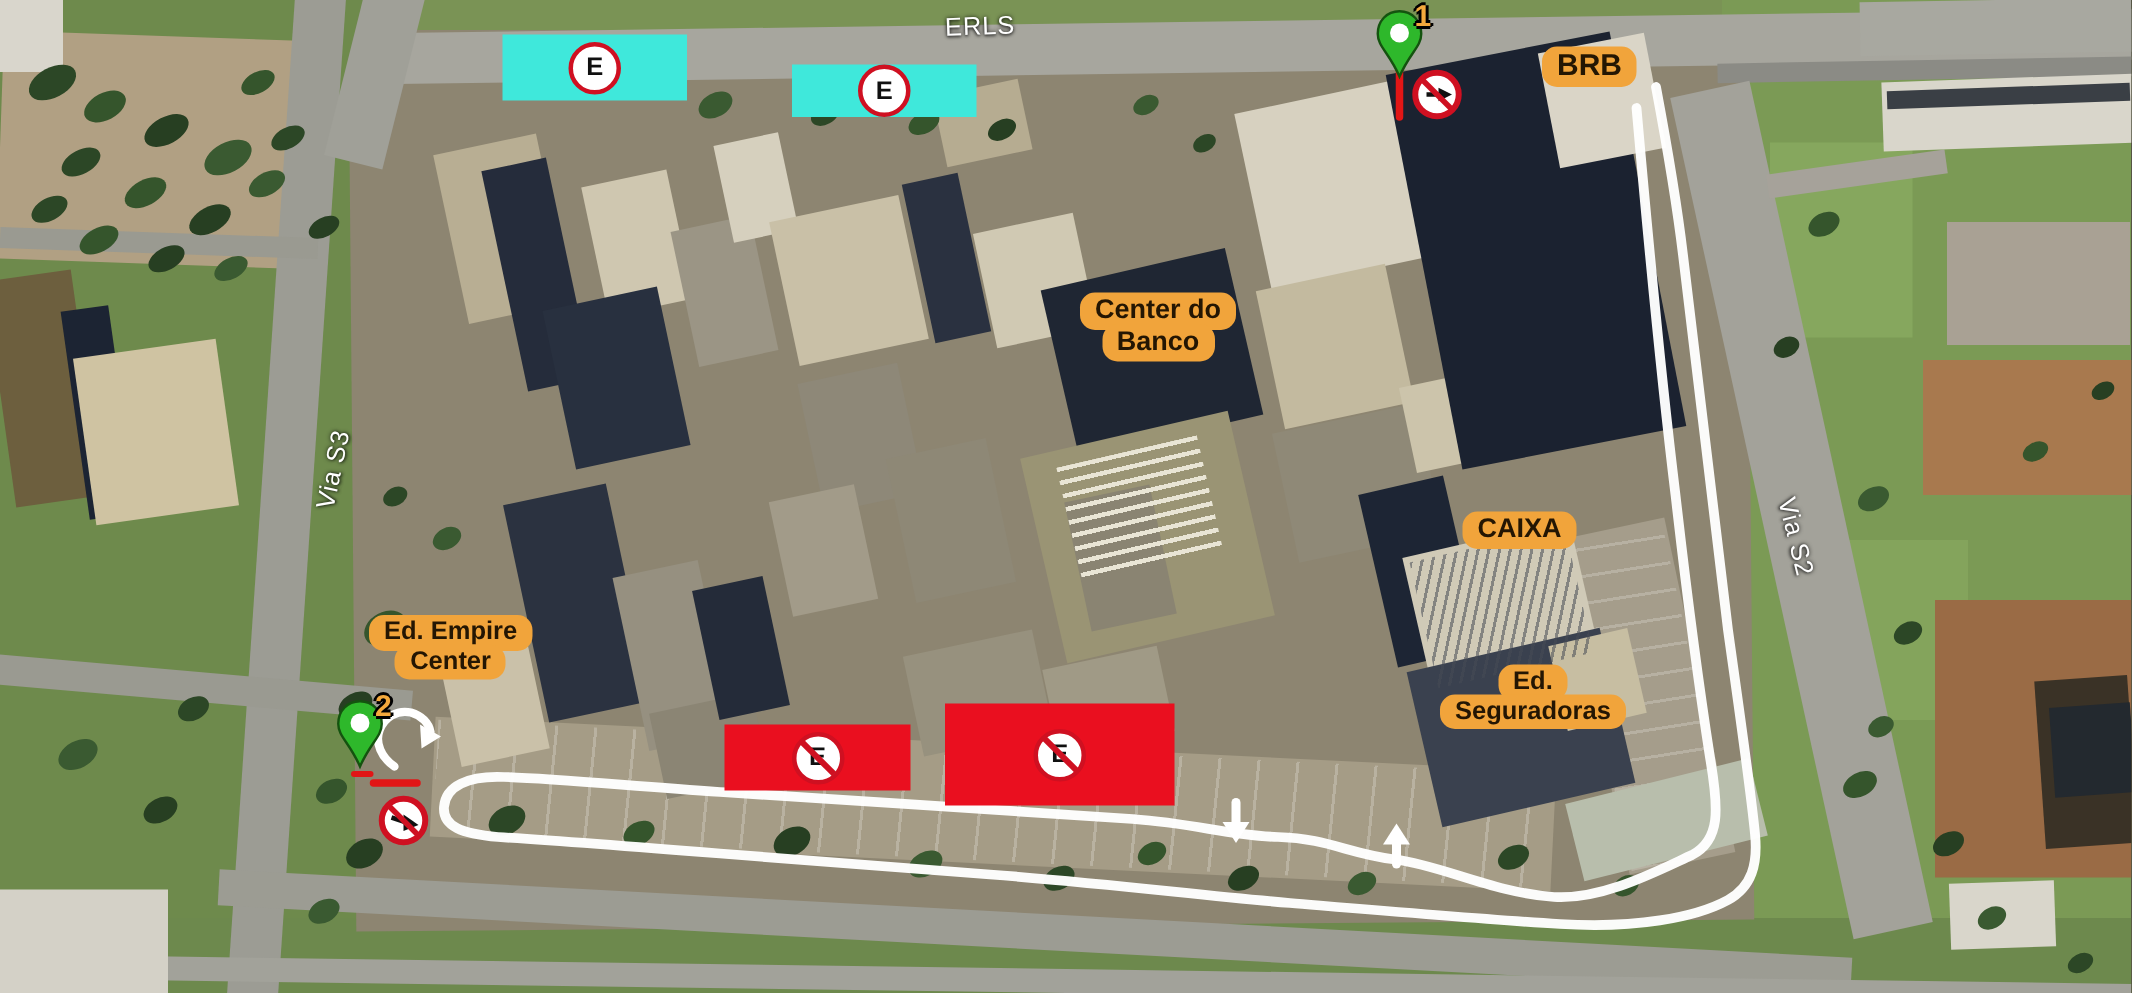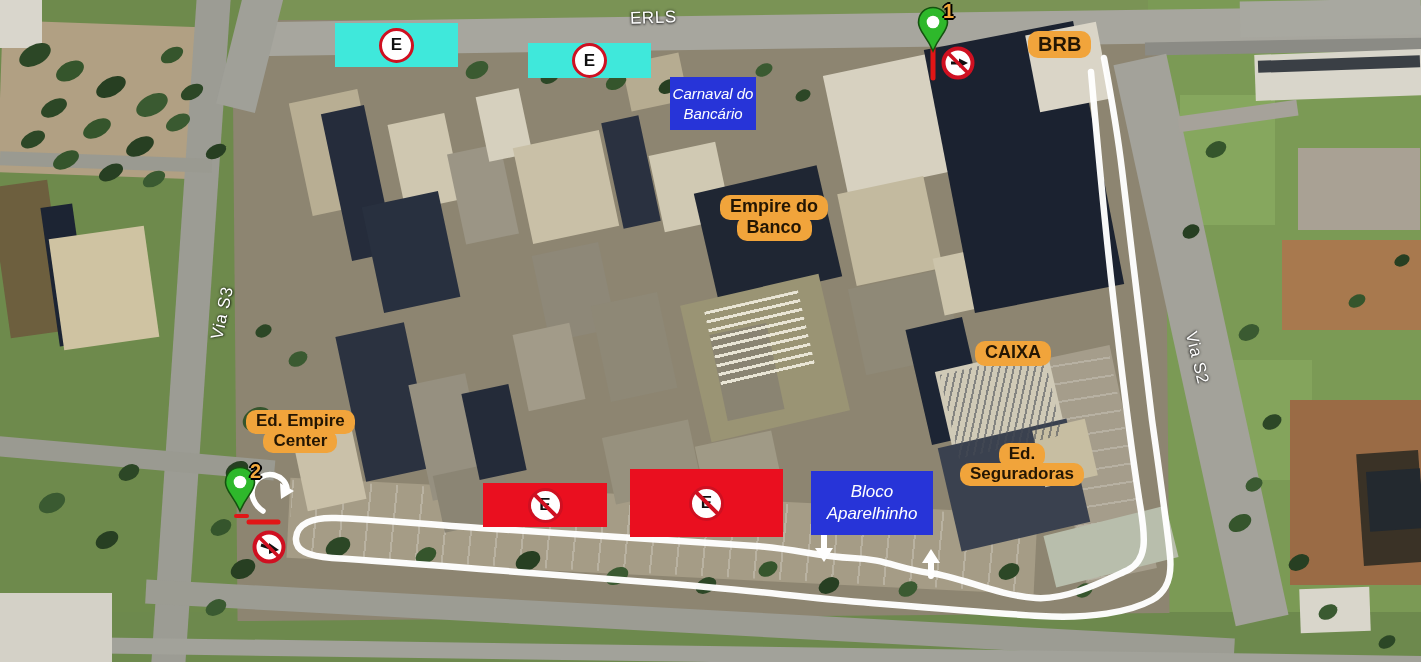--- a/index.html
+++ b/index.html
@@ -222,43 +222,35 @@
   </svg>
 
   <div class="roadlbl" style="left:630px;top:8px;transform:rotate(-2deg);">ERLS</div>
   <div class="roadlbl" style="left:196px;top:303px;transform:rotate(-78deg);">Via S3</div>
   <div class="roadlbl" style="left:1170px;top:348px;transform:rotate(76deg);">Via S2</div>
 
   <div class="tag" style="left:1028px;top:31px;font-size:20px;">
     <span>BRB</span>
   </div>
   <div class="tag" style="left:720px;top:195px;font-size:18px;">
-    <span>Empire do</span>
+    <span>Center do</span>
     <span>Banco</span>
   </div>
   <div class="tag" style="left:975px;top:341px;font-size:18px;">
     <span>CAIXA</span>
   </div>
   <div class="tag" style="left:960px;top:443px;font-size:17px;">
     <span>Ed.</span>
     <span>Seguradoras</span>
   </div>
   <div class="tag" style="left:246px;top:410px;font-size:17px;">
     <span>Ed. Empire</span>
     <span>Center</span>
   </div>
 
-  <div class="evt" style="left:670px;top:77px;width:86px;height:53px;font-size:15px;">
-    <span>Carnaval do</span>
-    <span>Bancário</span>
-  </div>
-  <div class="evt" style="left:811px;top:471px;width:122px;height:64px;font-size:17px;">
-    <span>Bloco</span>
-    <span>Aparelhinho</span>
-  </div>
 
   <div class="zone cyan" style="left:335px;top:23px;width:123px;height:44px;">
     <div class="sym">
       <span>E</span>
     </div>
   </div>
   <div class="zone cyan" style="left:528px;top:43px;width:123px;height:35px;">
     <div class="sym">
       <span>E</span>
     </div>

